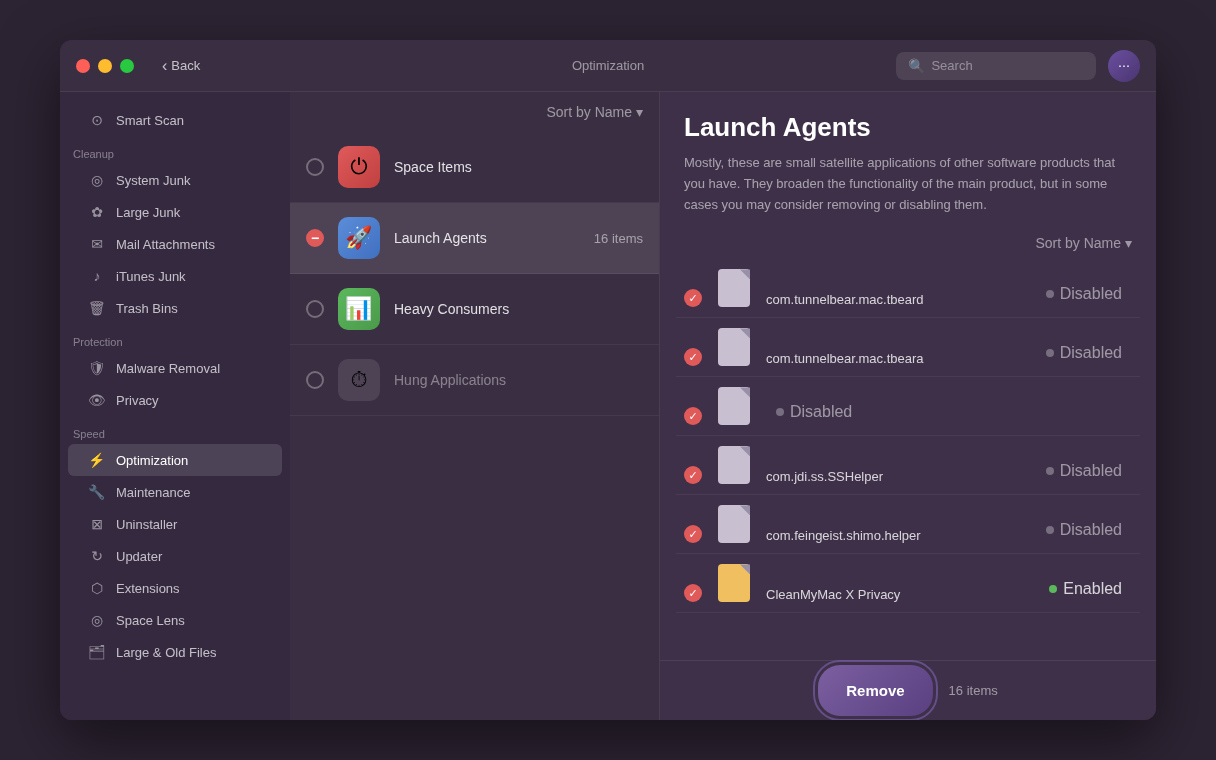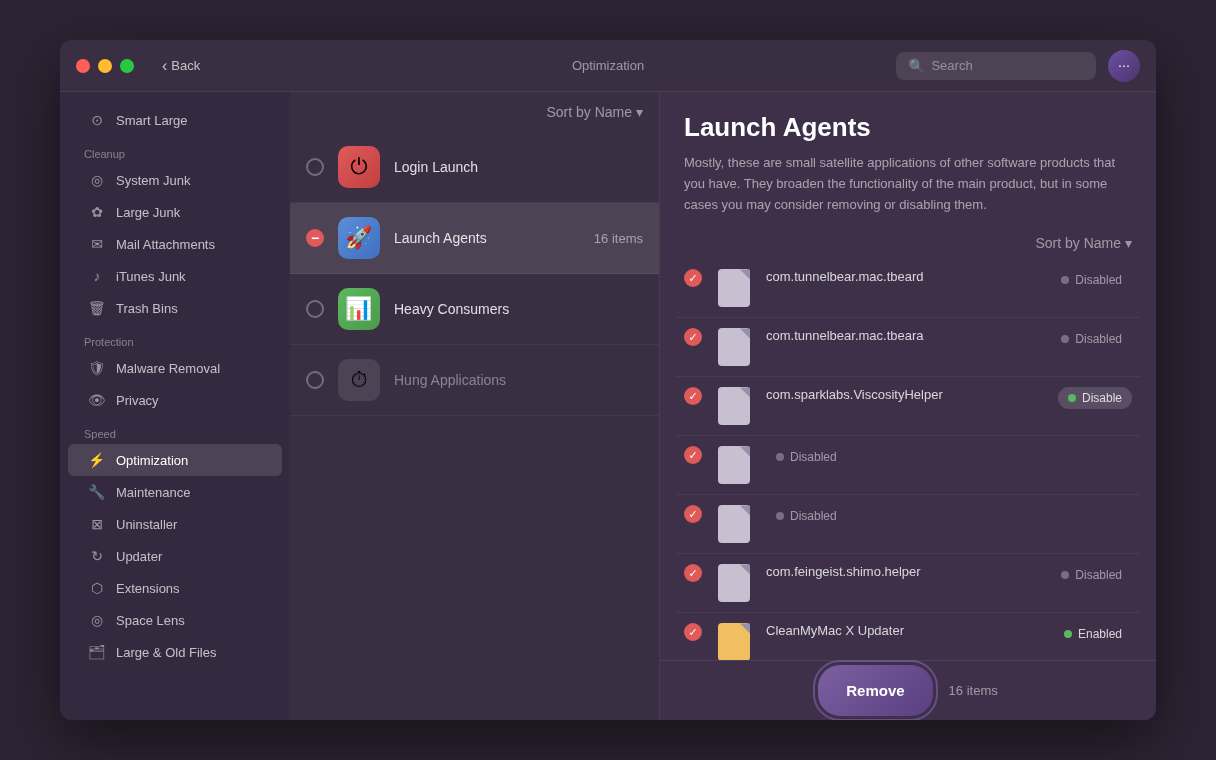--- a/index.html
+++ b/index.html
@@ -95,21 +95,21 @@
       color: rgba(255,255,255,0.7);
       font-size: 13px;
       cursor: pointer;
       border-radius: 6px;
       margin: 0 8px;
     }
     .sidebar-item.active { background: rgba(255,255,255,0.12); color: white; }
     .sidebar-section-label {
       font-size: 11px;
       color: rgba(255,255,255,0.4);
-      padding: 12px 24px 4px;
+      padding: 12px 13px 4px;
       text-transform: none;
       font-weight: 500;
     }
     .sidebar-icon { width: 18px; height: 18px; opacity: 0.7; display: flex; align-items: center; justify-content: center; font-size: 14px; }
     .sidebar-item.active .sidebar-icon { opacity: 1; }
     .main-panel {
       display: flex;
       flex: 1;
       overflow: hidden;
     }
@@ -218,21 +218,21 @@
       justify-content: flex-end;
       padding: 4px 24px 8px;
     }
     .detail-list {
       flex: 1;
       overflow-y: auto;
       padding: 0 16px;
     }
     .detail-item {
       display: flex;
-      align-items: flex-start;
+      align-items: flex-end;
       gap: 16px;
       padding: 10px 8px;
       border-bottom: 1px solid rgba(255,255,255,0.06);
     }
     .detail-checkbox {
       width: 18px;
       height: 18px;
       border-radius: 50%;
       background: #e05a5a;
       display: flex;
@@ -272,21 +272,21 @@
       font-size: 13px;
       color: rgba(255,255,255,0.8);
       overflow: hidden;
       text-overflow: ellipsis;
       white-space: nowrap;
     }
     .status-badge {
       display: flex;
       align-items: center;
       gap: 6px;
-      font-size: 12px;
+      font-size: 16px;
       padding: 4px 10px;
       border-radius: 12px;
       flex-shrink: 0;
     }
     .status-dot {
       width: 8px;
       height: 8px;
       border-radius: 50%;
     }
     .status-disabled { color: rgba(255,255,255,0.5); }
@@ -379,21 +379,21 @@
       </div>
       <div class="avatar">⋯</div>
     </div>
   </div>
 
   <div class="content">
 
     <div class="sidebar">
       <div class="sidebar-item">
         <span class="sidebar-icon">⊙</span>
-        <span>Smart Large</span>
+        <span>Smart Scan</span>
       </div>
 
       <div class="sidebar-section-label">Cleanup</div>
 
       <div class="sidebar-item">
         <span class="sidebar-icon">◎</span>
         <span>System Junk</span>
       </div>
       <div class="sidebar-item">
         <span class="sidebar-icon">✿</span>
@@ -464,21 +464,21 @@
 
       <div class="list-panel">
         <div class="list-header">
           <span class="sort-label">Sort by Name ▾</span>
         </div>
         <div class="list-items">
 
           <div class="list-item">
             <div class="item-radio"></div>
             <div class="item-icon item-icon-login">⏻</div>
-            <span class="item-name">Login Launch</span>
+            <span class="item-name">Space Items</span>
             <span class="item-count"></span>
           </div>
 
           <div class="list-item selected">
             <div class="item-radio checked"></div>
             <div class="item-icon item-icon-launch">🚀</div>
             <span class="item-name">Launch Agents</span>
             <span class="item-count">16 items</span>
           </div>
 
@@ -522,62 +522,54 @@
           <div class="detail-item">
             <div class="detail-checkbox"></div>
             <div class="detail-file-icon"></div>
             <span class="detail-item-name">com.tunnelbear.mac.tbeara</span>
             <div class="status-badge">
               <div class="status-dot status-dot-disabled"></div>
               <span class="status-disabled">Disabled</span>
             </div>
           </div>
 
-          <div class="detail-item">
-            <div class="detail-checkbox"></div>
-            <div class="detail-file-icon"></div>
-            <span class="detail-item-name">com.sparklabs.ViscosityHelper</span>
-            <div class="status-badge status-disable-btn">
-              <div class="status-dot status-dot-enabled"></div>
-              <span class="status-enabled">Disable</span>
-            </div>
-          </div>
 
           <div class="detail-item">
             <div class="detail-checkbox"></div>
             <div class="detail-file-icon"></div>
             <div class="status-badge">
               <div class="status-dot status-dot-disabled"></div>
               <span class="status-disabled">Disabled</span>
             </div>
           </div>
 
           <div class="detail-item">
             <div class="detail-checkbox"></div>
             <div class="detail-file-icon"></div>
+            <span class="detail-item-name">com.jdi.ss.SSHelper</span>
             <div class="status-badge">
               <div class="status-dot status-dot-disabled"></div>
               <span class="status-disabled">Disabled</span>
             </div>
           </div>
 
           <div class="detail-item">
             <div class="detail-checkbox"></div>
             <div class="detail-file-icon"></div>
             <span class="detail-item-name">com.feingeist.shimo.helper</span>
             <div class="status-badge">
               <div class="status-dot status-dot-disabled"></div>
               <span class="status-disabled">Disabled</span>
             </div>
           </div>
 
           <div class="detail-item">
             <div class="detail-checkbox"></div>
             <div class="detail-file-icon colored"></div>
-            <span class="detail-item-name">CleanMyMac X Updater</span>
+            <span class="detail-item-name">CleanMyMac X Privacy</span>
             <div class="status-badge">
               <div class="status-dot status-dot-enabled"></div>
               <span class="status-enabled">Enabled</span>
             </div>
           </div>
 
         </div>
 
         <div class="bottom-bar">
           <button class="remove-button">Remove</button>

